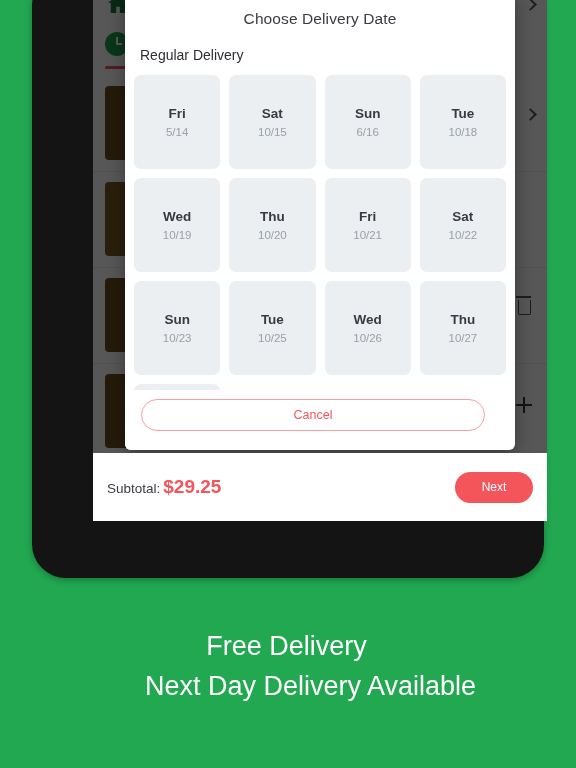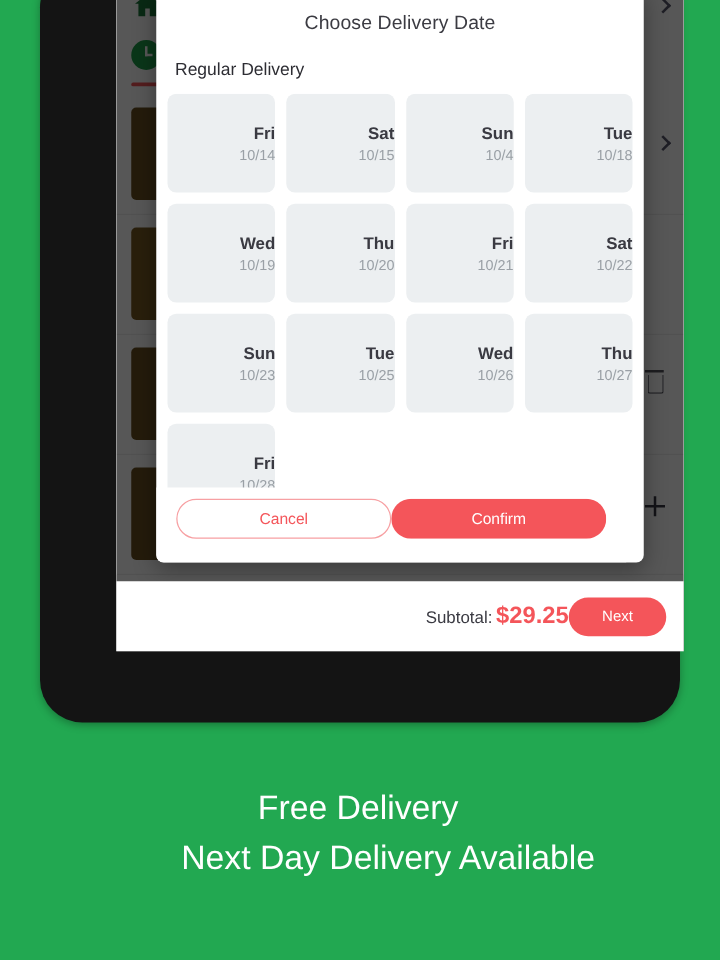--- a/index.html
+++ b/index.html
@@ -137,24 +137,24 @@
     padding: 0 9px;
   }
   .date-grid {
     display: grid;
     grid-template-columns: repeat(4, 1fr);
     gap: 9px;
   }
   .date-cell {
     background: #eceff1;
     border-radius: 7px;
-    height: 79px;
+    height: 94px;
     display: flex;
     flex-direction: column;
-    align-items: flex-end;
+    align-items: center;
     justify-content: center;
     gap: 5px;
     cursor: pointer;
   }
   .date-dow {
     font-size: 13.5px; font-weight: bold; color: #3a3a42;
   }
   .date-md {
     font-size: 11.5px; color: #9aa0a6;
   }
@@ -186,25 +186,25 @@
   }
   .btn-confirm {
     background: #f4555a;
     color: #ffffff;
   }
 
   
   .bottom-bar {
     position: absolute;
     left: 0; right: 0; bottom: 0;
-    height: 56px;
+    height: 68px;
     background: #ffffff;
     display: flex;
     align-items: center;
-    justify-content: flex-end;
+    justify-content: space-between;
     padding: 0 14px;
     z-index: 5;
   }
   .subtotal {
     display: flex; align-items: baseline; gap: 3px;
   }
   .subtotal-label { font-size: 13.5px; color: #3a3a42; }
   .subtotal-amount { font-size: 19px; font-weight: bold; color: #f4555a; }
   .next-btn {
     width: 78px; height: 31px;
@@ -272,29 +272,29 @@
       <div class="modal">
 
         <div class="modal-title">Choose Delivery Date</div>
 
         <div class="modal-subtitle">Regular Delivery</div>
 
         <div class="date-scroll">
           <div class="date-grid" id="date-grid">
               <div class="date-cell">
                 <div class="date-dow">Fri</div>
-                <div class="date-md">10/14</div>
+                <div class="date-md">5/14</div>
               </div>
               <div class="date-cell">
                 <div class="date-dow">Sat</div>
                 <div class="date-md">10/15</div>
               </div>
               <div class="date-cell">
                 <div class="date-dow">Sun</div>
-                <div class="date-md">10/4</div>
+                <div class="date-md">6/16</div>
               </div>
               <div class="date-cell">
                 <div class="date-dow">Tue</div>
                 <div class="date-md">10/18</div>
               </div>
               <div class="date-cell">
                 <div class="date-dow">Wed</div>
                 <div class="date-md">10/19</div>
               </div>
               <div class="date-cell">
@@ -327,21 +327,20 @@
               </div>
               <div class="date-cell">
                 <div class="date-dow">Fri</div>
                 <div class="date-md">10/28</div>
               </div>
             </div>
         </div>
 
         <div class="modal-actions">
           <div class="btn btn-cancel">Cancel</div>
-          <div class="btn btn-confirm">Confirm</div>
         </div>
       </div>
 
       <div class="bottom-bar">
         <div class="subtotal">
           <span class="subtotal-label">Subtotal:</span>
           <span class="subtotal-amount">$29.25</span>
         </div>
         <div class="next-btn">Next</div>
       </div>

